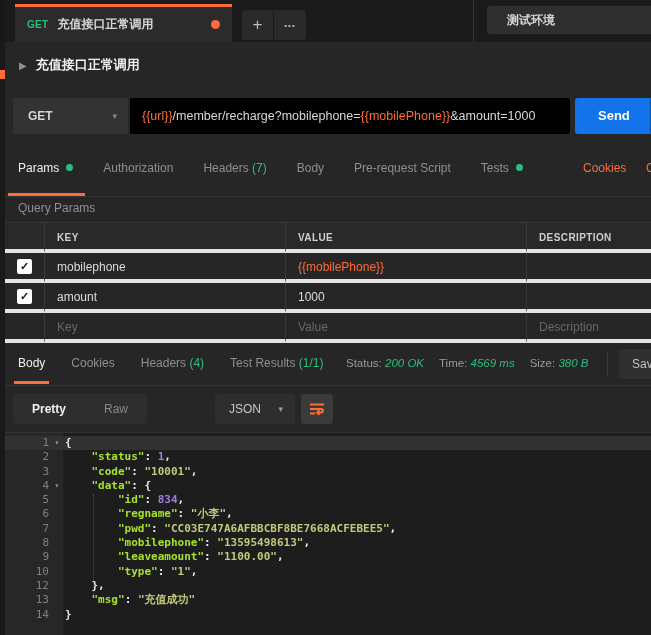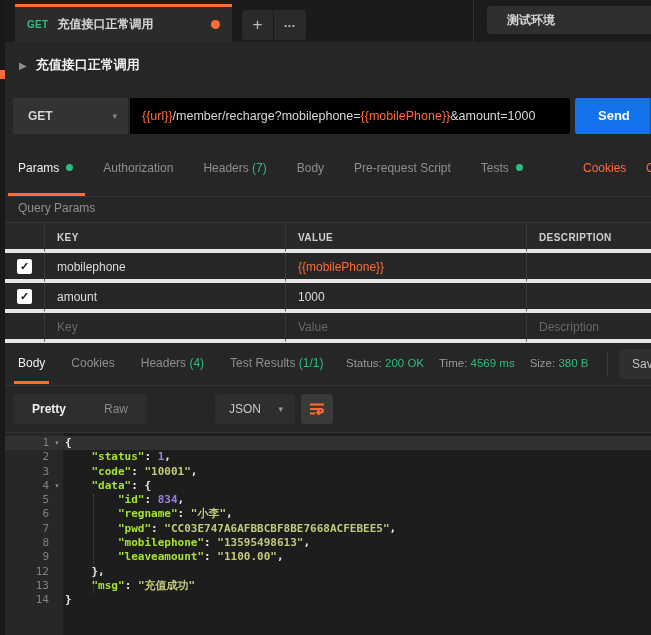--- a/index.html
+++ b/index.html
@@ -98,21 +98,21 @@
     display:flex; align-items:center; justify-content:center;
     color:#1a1a1a; font-size:11px; font-weight:700; cursor:pointer;
   }
 
   
   .resp-row { position:absolute; left:5px; top:342px; right:0; height:44px; border-bottom:1px solid #343434; }
   .resptabs { position:absolute; left:13px; top:14px; display:flex; gap:26px; }
   .resptabs .rtab.active::after { bottom:-14px; left:-4px; right:-4px; }
   .status-cluster { position:absolute; left:341px; top:15px; display:flex; gap:15px; font-size:11.5px; white-space:nowrap; }
   .status-cluster .lbl { color:#9a9a9a;margin-top:43px; }
-  .status-cluster .val { color:#2ebd7f; }
+  .status-cluster .val { color:#2ebd7f;font-style:italic; }
   .resp-row .vdiv2 { position:absolute; left:602px; top:9px; width:1px; height:26px; background:#3c3c3c; }
   .save-btn {
     position:absolute; left:614px; top:7px; width:50px; height:30px;
     background:#2f2f2f; border-radius:3px; color:#c4c4c4; font-size:12px;
     line-height:30px; padding-left:13px; cursor:pointer;
   }
 
   
   .view-row { position:absolute; left:5px; top:386px; right:0; height:46px; }
   .view-group { position:absolute; left:8px; top:8px; height:30px; background:#2e2e2e; border-radius:3px; display:flex; }
@@ -298,20 +298,25 @@
         <span class="ln">8</span>
         <span class="fold"></span>
         <pre><span class="tk-p">        </span><span class="tk-k">"mobilephone"</span><span class="tk-p">: </span><span class="tk-s">"13595498613"</span><span class="tk-p">,</span></pre>
       </div>
       <div class="cl">
         <span class="ln">9</span>
         <span class="fold"></span>
         <pre><span class="tk-p">        </span><span class="tk-k">"leaveamount"</span><span class="tk-p">: </span><span class="tk-s">"1100.00"</span><span class="tk-p">,</span></pre>
       </div>
       <div class="cl">
+        <span class="ln">10</span>
+        <span class="fold"></span>
+        <pre><span class="tk-p">        </span><span class="tk-k">"type"</span><span class="tk-p">: </span><span class="tk-s">"1"</span><span class="tk-p">,</span></pre>
+      </div>
+      <div class="cl">
         <span class="ln">12</span>
         <span class="fold"></span>
         <pre><span class="tk-p">    },</span></pre>
       </div>
       <div class="cl">
         <span class="ln">13</span>
         <span class="fold"></span>
         <pre><span class="tk-p">    </span><span class="tk-k">"msg"</span><span class="tk-p">: </span><span class="tk-s">"充值成功"</span></pre>
       </div>
       <div class="cl">

